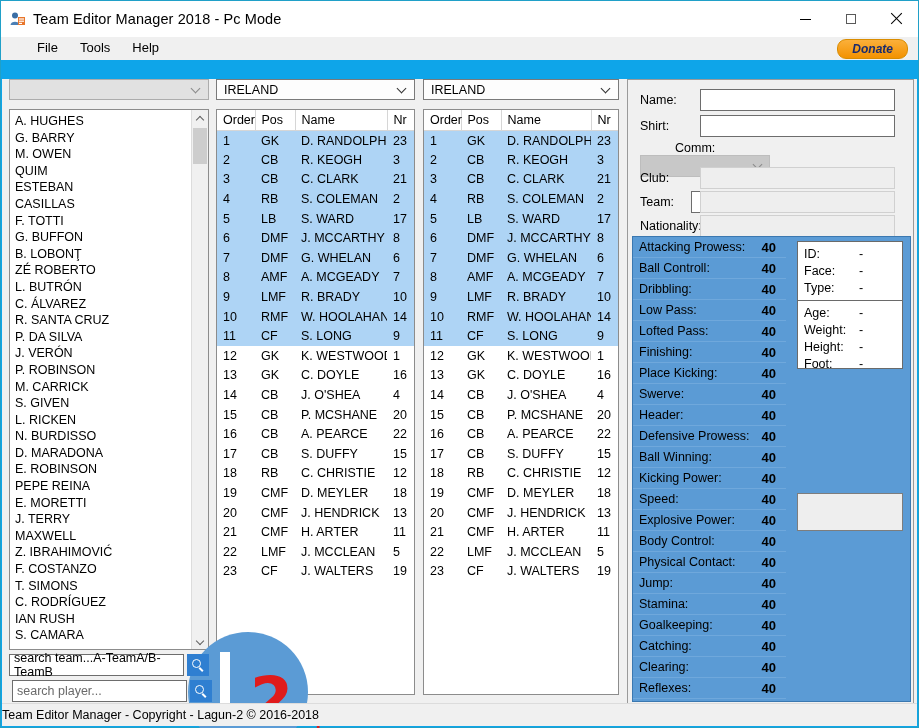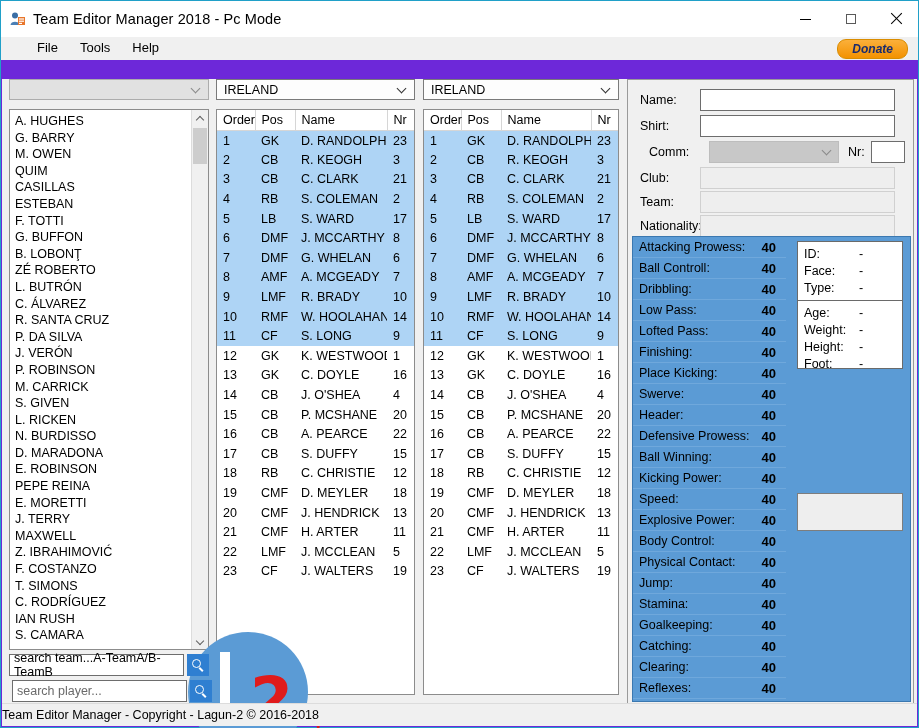--- a/index.html
+++ b/index.html
@@ -6,21 +6,21 @@
   body{
     width:919px;height:728px;overflow:hidden;
     font-family:"Liberation Sans","DejaVu Sans",sans-serif;
     font-size:12px;color:#000;background:#f0f0f0;
     -webkit-font-smoothing:antialiased;
   }
   #app{
     position:relative;width:919px;height:728px;
     box-sizing:border-box;
     border:1px solid #20a0c8;
-    background:#6d28d9;
+    background:#0ea5e9;
   }
 
   
   .titlebar{
     height:36px;background:#ffffff;display:flex;align-items:center;
     position:relative;
   }
   .title-icon{
     width:17px;height:16px;margin-left:8px;margin-right:7px;position:relative;flex:0 0 auto;
   }
@@ -277,22 +277,22 @@
       <span>IRELAND</span>
       <span class="chev"></span>
     </div>
 
     <div class="panel" style="left:7px;top:30px;width:200px;height:541px;">
       <div class="playerlist" id="playerlist">
           <div class="pl-row">A. HUGHES</div>
           <div class="pl-row">G. BARRY</div>
           <div class="pl-row">M. OWEN</div>
           <div class="pl-row">QUIM</div>
+          <div class="pl-row">ESTEBAN</div>
           <div class="pl-row">CASILLAS</div>
-          <div class="pl-row">ESTEBAN</div>
           <div class="pl-row">F. TOTTI</div>
           <div class="pl-row">G. BUFFON</div>
           <div class="pl-row">B. LOBONŢ</div>
           <div class="pl-row">ZÉ ROBERTO</div>
           <div class="pl-row">L. BUTRÓN</div>
           <div class="pl-row">C. ÁLVAREZ</div>
           <div class="pl-row">R. SANTA CRUZ</div>
           <div class="pl-row">P. DA SILVA</div>
           <div class="pl-row">J. VERÓN</div>
           <div class="pl-row">P. ROBINSON</div>
@@ -645,21 +645,21 @@
     <div class="infopane" style="left:625px;top:0;width:287px;height:626px;">
 
       <div class="field-row" style="left:12px;top:9px;">
         <span class="field-label" style="width:60px;">Name:</span>
         <span class="tb" style="width:195px;display:flex;align-items:center;padding-left:4px;"></span>
       </div>
       <div class="field-row" style="left:12px;top:35px;">
         <span class="field-label" style="width:60px;">Shirt:</span>
         <span class="tb" style="width:195px;display:flex;align-items:center;padding-left:4px;"></span>
       </div>
-      <div class="field-row" style="left:21px;top:61px;">
+      <div class="field-row" style="left:12px;top:61px;flex-direction:column;">
         <span class="field-label" style="width:60px;">Comm:</span>
         <span class="tb grey" style="width:130px;position:relative;display:flex;align-items:center;padding-left:4px;">
           <span></span>
           <span class="chev" style="position:absolute;right:7px;top:50%;width:8px;height:8px;margin-top:-5px;">
               <span style="position:absolute;left:0;top:0;width:6px;height:6px;border-left:1.4px solid #8a8a8a;border-bottom:1.4px solid #8a8a8a;transform:rotate(-45deg);"></span>
             </span>
         </span>
         <span class="field-label" style="margin-left:9px;">Nr:</span>
         <span class="tb" style="width:34px;margin-left:6px;display:flex;align-items:center;padding-left:4px;"></span>
       </div>

